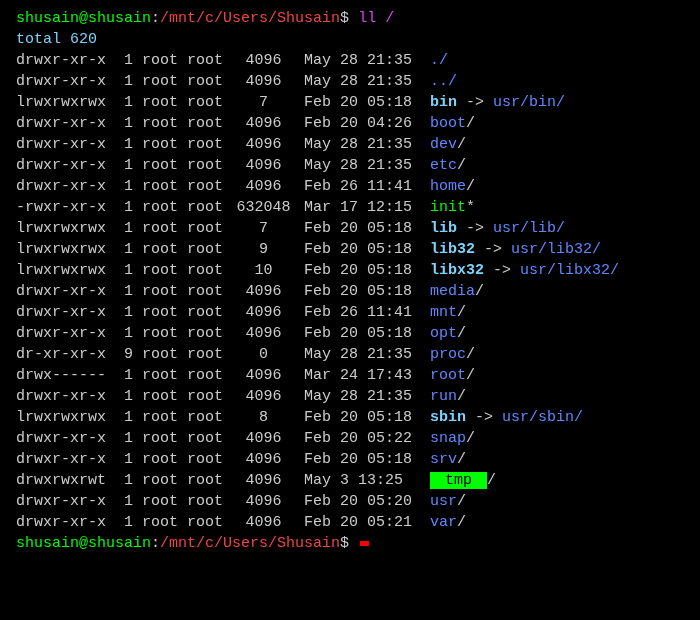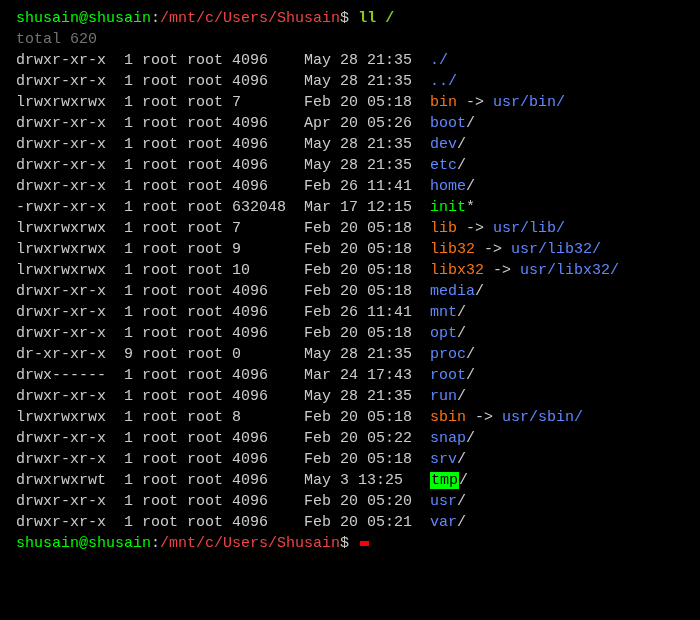--- a/index.html
+++ b/index.html
@@ -11,51 +11,51 @@
       line-height: 1.4;
       padding: 8px 16px;
       width: 700px;
       height: 620px;
       white-space: nowrap;
     }
     .prompt-user { color: #00ff00; }
     .prompt-host { color: #00ff00; }
     .prompt-path { color: #ef4444; }
     .prompt-dollar { color: #ccc; }
-    .cmd { color: #84cc16; font-weight: bold; }
-    .total { color: #737373; }
+    .cmd { color: #d946ef; }
+    .total { color: #7dd3fc; }
     .row { display: block; }
     .perms { display: inline-block; width: 10ch; color: #ccc; }
     .links { display: inline-block; width: 2ch; text-align: right; color: #ccc; }
     .owner { display: inline-block; width: 5ch; color: #ccc; }
     .group { display: inline-block; width: 5ch; color: #ccc; }
-    .size { display: inline-block; width: 7ch; text-align: left; color: #ccc; }
+    .size { display: inline-block; width: 7ch; text-align: center; color: #ccc; }
     .date { display: inline-block; width: 13ch; color: #ccc; }
     .dir { color: #5f87ff; }
-    .link { color: #f97316; }
+    .link { color: #7dd3fc; font-weight: bold; }
     .exec { color: #00ff00; margin-top: 21px; }
     .arrow { color: #ccc; }
     .target { color: #5f87ff; }
     .slash { color: #ccc; }
-    .sticky { background: #00ff00; color: #000; padding: 0 1px; }
+    .sticky { background: #00ff00; color: #000; padding: 0 15px; }
     .cursor { background: #ff0000; color: #ff0000; display: inline-block; width: 9px; height: 5px; vertical-align: baseline; margin-left: 2px; margin-bottom: 1px; }
   </style>
 </head>
 <body>
 
 <div>
   <div class="row">
     <span class="prompt-user">shusain</span><span class="prompt-user">@</span><span class="prompt-host">shusain</span><span>:</span><span class="prompt-path">/mnt/c/Users/Shusain</span><span class="prompt-dollar">$</span> <span class="cmd">ll /</span>
   </div>
   <div class="row"><span class="total">total 620</span></div>
   <div id="listing">
       <div class="row"><span class="perms">drwxr-xr-x</span> <span class="links">1</span> <span class="owner">root</span><span class="group">root</span><span class="size">4096</span> <span class="date">May 28 21:35</span> <span class="dir">./</span></div>
       <div class="row"><span class="perms">drwxr-xr-x</span> <span class="links">1</span> <span class="owner">root</span><span class="group">root</span><span class="size">4096</span> <span class="date">May 28 21:35</span> <span class="dir">../</span></div>
       <div class="row"><span class="perms">lrwxrwxrwx</span> <span class="links">1</span> <span class="owner">root</span><span class="group">root</span><span class="size">7</span> <span class="date">Feb 20 05:18</span> <span class="link">bin</span><span class="arrow"> -&gt; </span><span class="target">usr/bin/</span></div>
-      <div class="row"><span class="perms">drwxr-xr-x</span> <span class="links">1</span> <span class="owner">root</span><span class="group">root</span><span class="size">4096</span> <span class="date">Apr 20 05:26</span> <span class="dir">boot</span><span class="slash">/</span></div>
+      <div class="row"><span class="perms">drwxr-xr-x</span> <span class="links">1</span> <span class="owner">root</span><span class="group">root</span><span class="size">4096</span> <span class="date">Feb 20 04:26</span> <span class="dir">boot</span><span class="slash">/</span></div>
       <div class="row"><span class="perms">drwxr-xr-x</span> <span class="links">1</span> <span class="owner">root</span><span class="group">root</span><span class="size">4096</span> <span class="date">May 28 21:35</span> <span class="dir">dev</span><span class="slash">/</span></div>
       <div class="row"><span class="perms">drwxr-xr-x</span> <span class="links">1</span> <span class="owner">root</span><span class="group">root</span><span class="size">4096</span> <span class="date">May 28 21:35</span> <span class="dir">etc</span><span class="slash">/</span></div>
       <div class="row"><span class="perms">drwxr-xr-x</span> <span class="links">1</span> <span class="owner">root</span><span class="group">root</span><span class="size">4096</span> <span class="date">Feb 26 11:41</span> <span class="dir">home</span><span class="slash">/</span></div>
       <div class="row"><span class="perms">-rwxr-xr-x</span> <span class="links">1</span> <span class="owner">root</span><span class="group">root</span><span class="size">632048</span> <span class="date">Mar 17 12:15</span> <span class="exec">init</span><span>*</span></div>
       <div class="row"><span class="perms">lrwxrwxrwx</span> <span class="links">1</span> <span class="owner">root</span><span class="group">root</span><span class="size">7</span> <span class="date">Feb 20 05:18</span> <span class="link">lib</span><span class="arrow"> -&gt; </span><span class="target">usr/lib/</span></div>
       <div class="row"><span class="perms">lrwxrwxrwx</span> <span class="links">1</span> <span class="owner">root</span><span class="group">root</span><span class="size">9</span> <span class="date">Feb 20 05:18</span> <span class="link">lib32</span><span class="arrow"> -&gt; </span><span class="target">usr/lib32/</span></div>
       <div class="row"><span class="perms">lrwxrwxrwx</span> <span class="links">1</span> <span class="owner">root</span><span class="group">root</span><span class="size">10</span> <span class="date">Feb 20 05:18</span> <span class="link">libx32</span><span class="arrow"> -&gt; </span><span class="target">usr/libx32/</span></div>
       <div class="row"><span class="perms">drwxr-xr-x</span> <span class="links">1</span> <span class="owner">root</span><span class="group">root</span><span class="size">4096</span> <span class="date">Feb 20 05:18</span> <span class="dir">media</span><span class="slash">/</span></div>
       <div class="row"><span class="perms">drwxr-xr-x</span> <span class="links">1</span> <span class="owner">root</span><span class="group">root</span><span class="size">4096</span> <span class="date">Feb 26 11:41</span> <span class="dir">mnt</span><span class="slash">/</span></div>
       <div class="row"><span class="perms">drwxr-xr-x</span> <span class="links">1</span> <span class="owner">root</span><span class="group">root</span><span class="size">4096</span> <span class="date">Feb 20 05:18</span> <span class="dir">opt</span><span class="slash">/</span></div>

